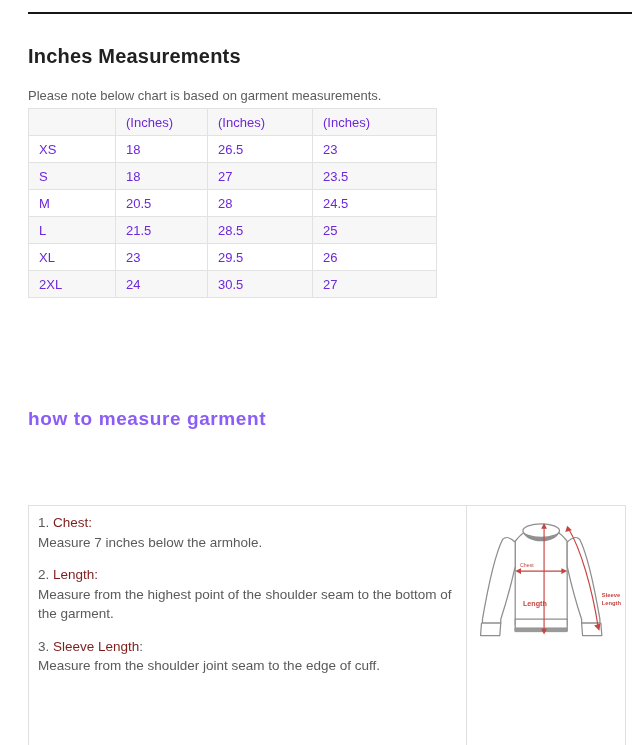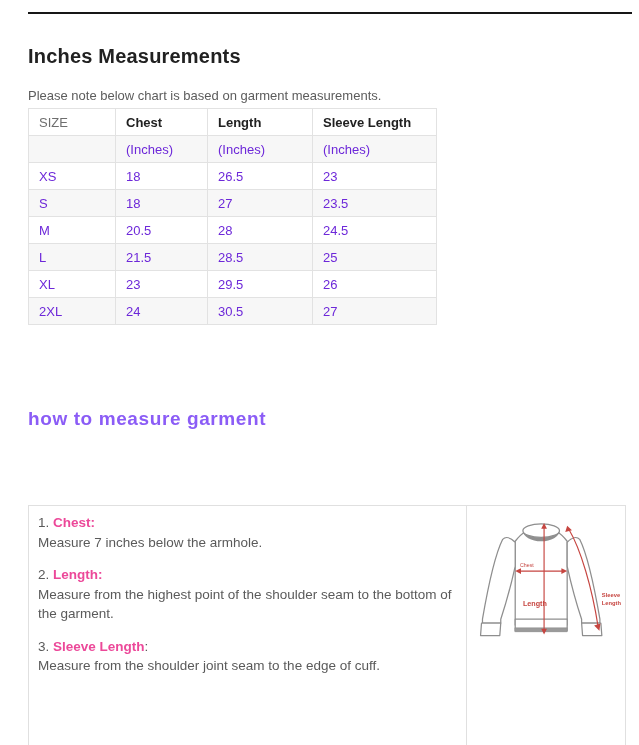--- a/index.html
+++ b/index.html
@@ -57,21 +57,21 @@
     background: #ffffff;
   }
   .measure-box .instructions {
     width: 438px;
     border-right: 1px solid #e0e0e0;
     padding: 7px 14px 0 9px;
     font-size: 13.5px; line-height: 19.5px; color: #5a5a5a;
   }
   .step { margin-bottom: 13px; }
   .step .num { color: #5a5a5a; }
-  .step .label { font-weight: 700; color: #ec4899; }
+  .step .label { font-weight: 400; color: #7f1d1d; }
   .step .suffix { color: #5a5a5a; }
   .measure-box .diagram-cell {
     flex: 1;
     display: flex; justify-content: center;
   }
   .diagram-cell svg { margin-top: 10px; }
 </style>
 </head>
 <body>
 
@@ -82,26 +82,20 @@
 <div class="note">Please note below chart is based on garment measurements.</div>
 
 <table class="size-chart">
   <colgroup>
     <col class="col-size">
       <col class="col-chest">
       <col class="col-length">
       <col class="col-sleeve">
   </colgroup>
   <tbody>
-    <tr>
-      <th class="size-col">SIZE</th>
-      <th class="bold">Chest</th>
-      <th class="bold">Length</th>
-      <th class="bold">Sleeve Length</th>
-    </tr>
     <tr class="alt">
       <td></td>
       <td>(Inches)</td>
       <td>(Inches)</td>
       <td>(Inches)</td>
     </tr>
     <tr>
       <td>XS</td>
       <td>18</td>
       <td>26.5</td>

